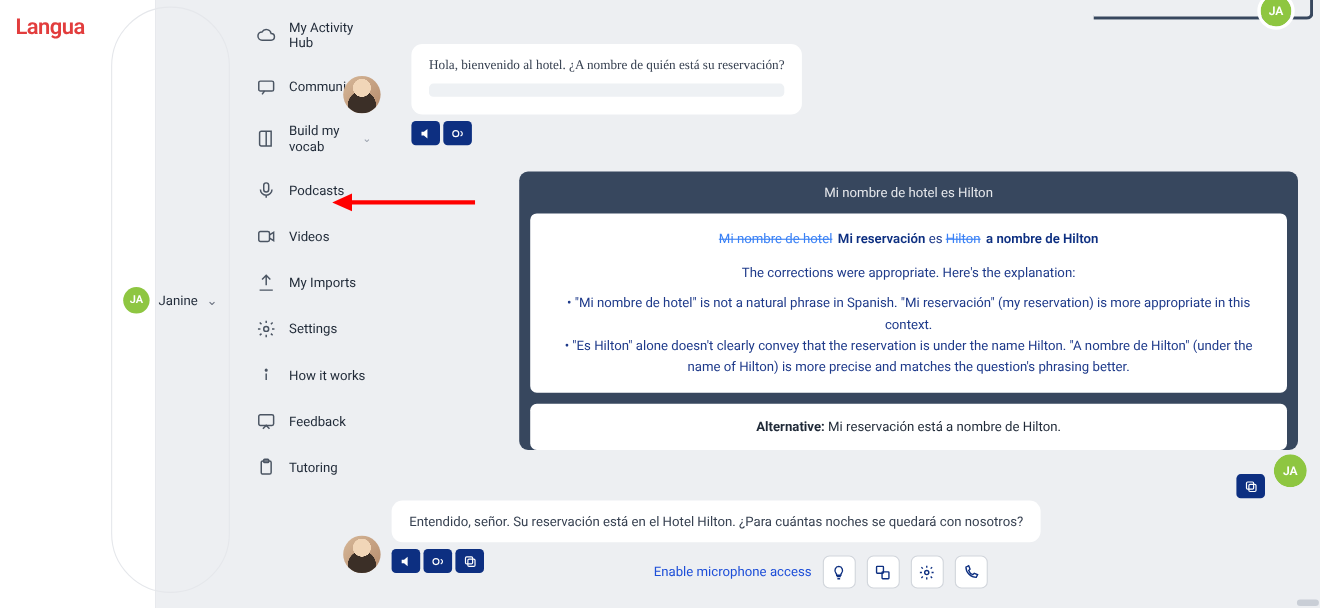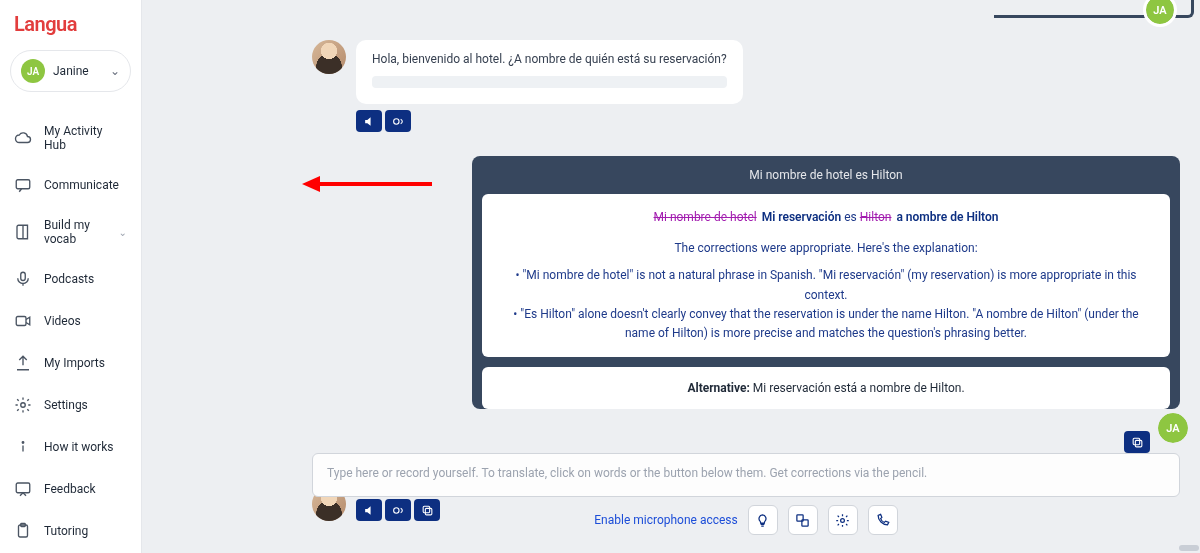--- a/index.html
+++ b/index.html
@@ -1,20 +1,20 @@
 <!DOCTYPE html>
 <html><head>
 <meta charset="utf-8">
 <style>
   * { box-sizing: border-box; margin: 0; padding: 0; }
   html, body { height: 100%; font-family: -apple-system, BlinkMacSystemFont, "Segoe UI", Roboto, Arial, sans-serif; font-size: 13px; color: #1f2937; }
   body { display: flex; background: #edeff2; }
 
   
-  .sidebar { width: 142px; background: #ffffff; border-right: 1px solid #e5e7eb; display: flex; flex-direction: column; flex-shrink: 0; }
+  .sidebar { width: 142px; background: #ffffff; border-right: 1px solid #e5e7eb; display: flex; flex-direction: row; flex-shrink: 0; }
   .logo-wrap { padding: 12px 14px 8px; }
   .logo { font-size: 20px; font-weight: 600; letter-spacing: -.5px; }
   .logo .l1 { color: #e23d3d; }
   .user-row { margin: 6px 10px 14px; padding: 8px 10px; border-radius: 999px; border: 1px solid #e5e7eb; display: flex; align-items: center; gap: 8px; cursor: pointer; font-size: 12px; }
   .avatar-chip { width: 24px; height: 24px; border-radius: 50%; background: #8ec641; color: #fff; display: flex; align-items: center; justify-content: center; font-size: 10px; font-weight: 600; }
   .user-row .chev { margin-left: auto; color: #6b7280; }
   .nav { flex: 1; padding-top: 6px; }
   .nav-item { display: flex; align-items: center; gap: 12px; padding: 12px 14px; font-size: 12px; color: #1f2937; cursor: pointer; position: relative; }
   .nav-item .nav-icon { width: 18px; height: 18px; display: flex; align-items: center; justify-content: center; color: #4b5563; flex-shrink: 0; }
   .nav-item .nav-chev { margin-left: auto; color: #9ca3af; font-size: 10px; }
@@ -22,36 +22,36 @@
   
   .main { flex: 1; position: relative; padding: 10px 20px 20px 20px; overflow: hidden; }
   .top-avatar-corner { position: absolute; top: -4px; right: 26px; width: 28px; height: 28px; border-radius: 50%; background: #8ec641; color: #fff; display: flex; align-items: center; justify-content: center; font-size: 11px; font-weight: 600; outline: 3px solid #fff; z-index: 5; }
   .corner-bar { position: absolute; top: -6px; right: 6px; width: 200px; height: 24px; border-bottom: 3px solid #37475e; border-right: 3px solid #37475e; border-bottom-right-radius: 6px; }
 
   .arrow-annot { position: absolute; top: 174px; left: 160px; width: 130px; height: 20px; z-index: 6; pointer-events: none; }
 
   .chat-col { position: absolute; top: 40px; left: 170px; right: 20px; bottom: 70px; display: flex; flex-direction: column; }
 
   
-  .bot-row { display: flex; align-items: flex-start; gap: 10px; margin-bottom: 24px; }
+  .bot-row { display: flex; align-items: center; gap: 28px; margin-bottom: 24px; font-family: Liberation Serif, serif; }
   .bot-avatar { width: 34px; height: 34px; border-radius: 50%; background: linear-gradient(135deg,#d7b899,#b48a6b); position: relative; overflow: hidden; }
   .bot-avatar::after { content: ""; position: absolute; inset: 0; background: radial-gradient(circle at 50% 32%, #f1d6b8 28%, transparent 29%), radial-gradient(circle at 50% 78%, #3b2f27 40%, transparent 41%); }
   .bot-bubble-wrap { display: flex; flex-direction: column; gap: 6px; }
   .bot-bubble { background: #ffffff; border-radius: 10px; padding: 10px 16px 16px; max-width: 620px; font-size: 12px; line-height: 1.5; color: #374151; }
   .blurline { height: 12px; background: #eef1f4; border-radius: 4px; margin-top: 8px; }
   .btn-strip { display: flex; gap: 3px; }
   .mini-btn { width: 26px; height: 22px; background: #0d2f81; border-radius: 4px; display: flex; align-items: center; justify-content: center; color: #fff; cursor: pointer; }
   .mini-btn svg { width: 13px; height: 13px; }
 
   
   .user-block { align-self: stretch; margin-left: 160px; position: relative; margin-bottom: 26px; }
   .user-outer { background: #37475e; border-radius: 8px; padding: 0; overflow: visible; text-align: center; }
   .user-head { padding: 12px 16px; color: #e5e7eb; font-size: 12px; }
   .corr-panel { margin: 0 10px 10px; background: #ffffff; border-radius: 6px; padding: 14px 16px; font-size: 12px; color: #1e3a8a; line-height: 1.6; }
-  .corr-line .strike { text-decoration: line-through; color: #a21caf; margin-right: 2px; }
+  .corr-line .strike { text-decoration: line-through; color: #3b82f6; margin-right: 2px; }
   .corr-line .bold { color: #0d2f81; font-weight: 600; }
   .explain-head { margin: 12px 0 8px; color: #1e3a8a; }
   .bullets { color: #1e3a8a; }
   .bullets div::before { content: "• "; }
   .alt-panel { margin: 0 10px 20px; background: #ffffff; border-radius: 6px; padding: 14px 16px; font-size: 12px; color: #1f2937; }
   .alt-panel .bold { font-weight: 700; }
   .right-avatar { position: absolute; bottom: -14px; right: -8px; width: 30px; height: 30px; border-radius: 50%; background: #8ec641; color: #fff; display: flex; align-items: center; justify-content: center; font-size: 11px; font-weight: 600; outline: 3px solid #edeff2; }
   .copy-pill { position: absolute; bottom: -24px; right: 30px; width: 26px; height: 22px; background: #0d2f81; border-radius: 4px; display: flex; align-items: center; justify-content: center; color: #fff; cursor: pointer; }
   .copy-pill svg { width: 13px; height: 13px; }
 
@@ -264,25 +264,20 @@
                 <rect x="8" y="8" width="12" height="12" rx="2"></rect>
                 <rect x="4" y="4" width="12" height="12" rx="2"></rect>
               </svg>
             </div>
         </div>
       </div>
     </div>
 
   </div>
 
-  <div class="composer">
-    <div class="input-box" contenteditable="true" style="">
-      <span style="color:#9ca3af">Type here or record yourself. To translate, click on words or the button below them. Get corrections via the pencil.</span>
-    </div>
-  </div>
 
   <div class="bottom-bar">
     <span class="enable-link">Enable microphone access</span>
     <div class="sq-btn">
         <svg viewBox="0 0 24 24" fill="none" stroke="currentColor" stroke-width="2">
           <path d="M9 18h6M10 21h4M12 3a6 6 0 00-4 10c1 1 1 2 1 3h6c0-1 0-2 1-3a6 6 0 00-4-10z"></path>
         </svg>
       </div>
     <div class="sq-btn">
         <svg viewBox="0 0 24 24" fill="none" stroke="currentColor" stroke-width="2">

